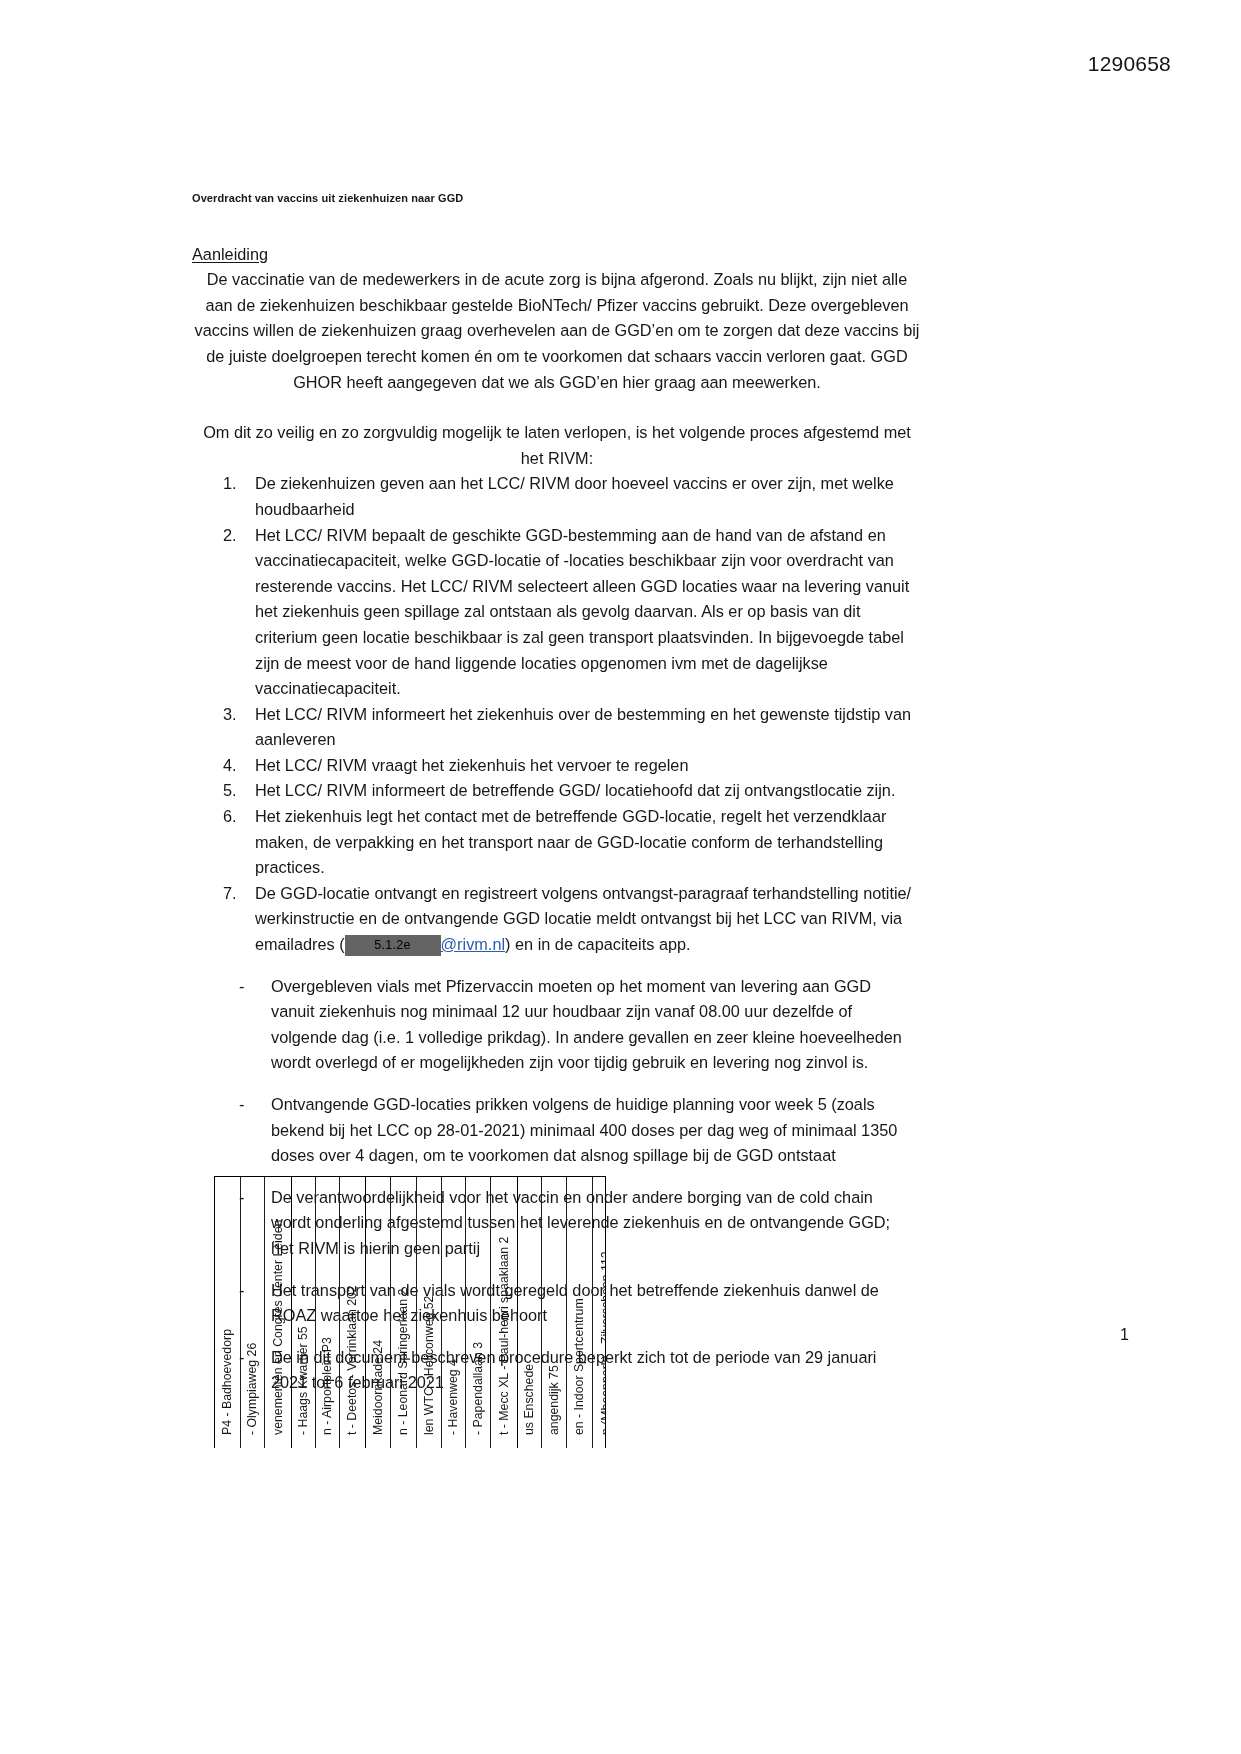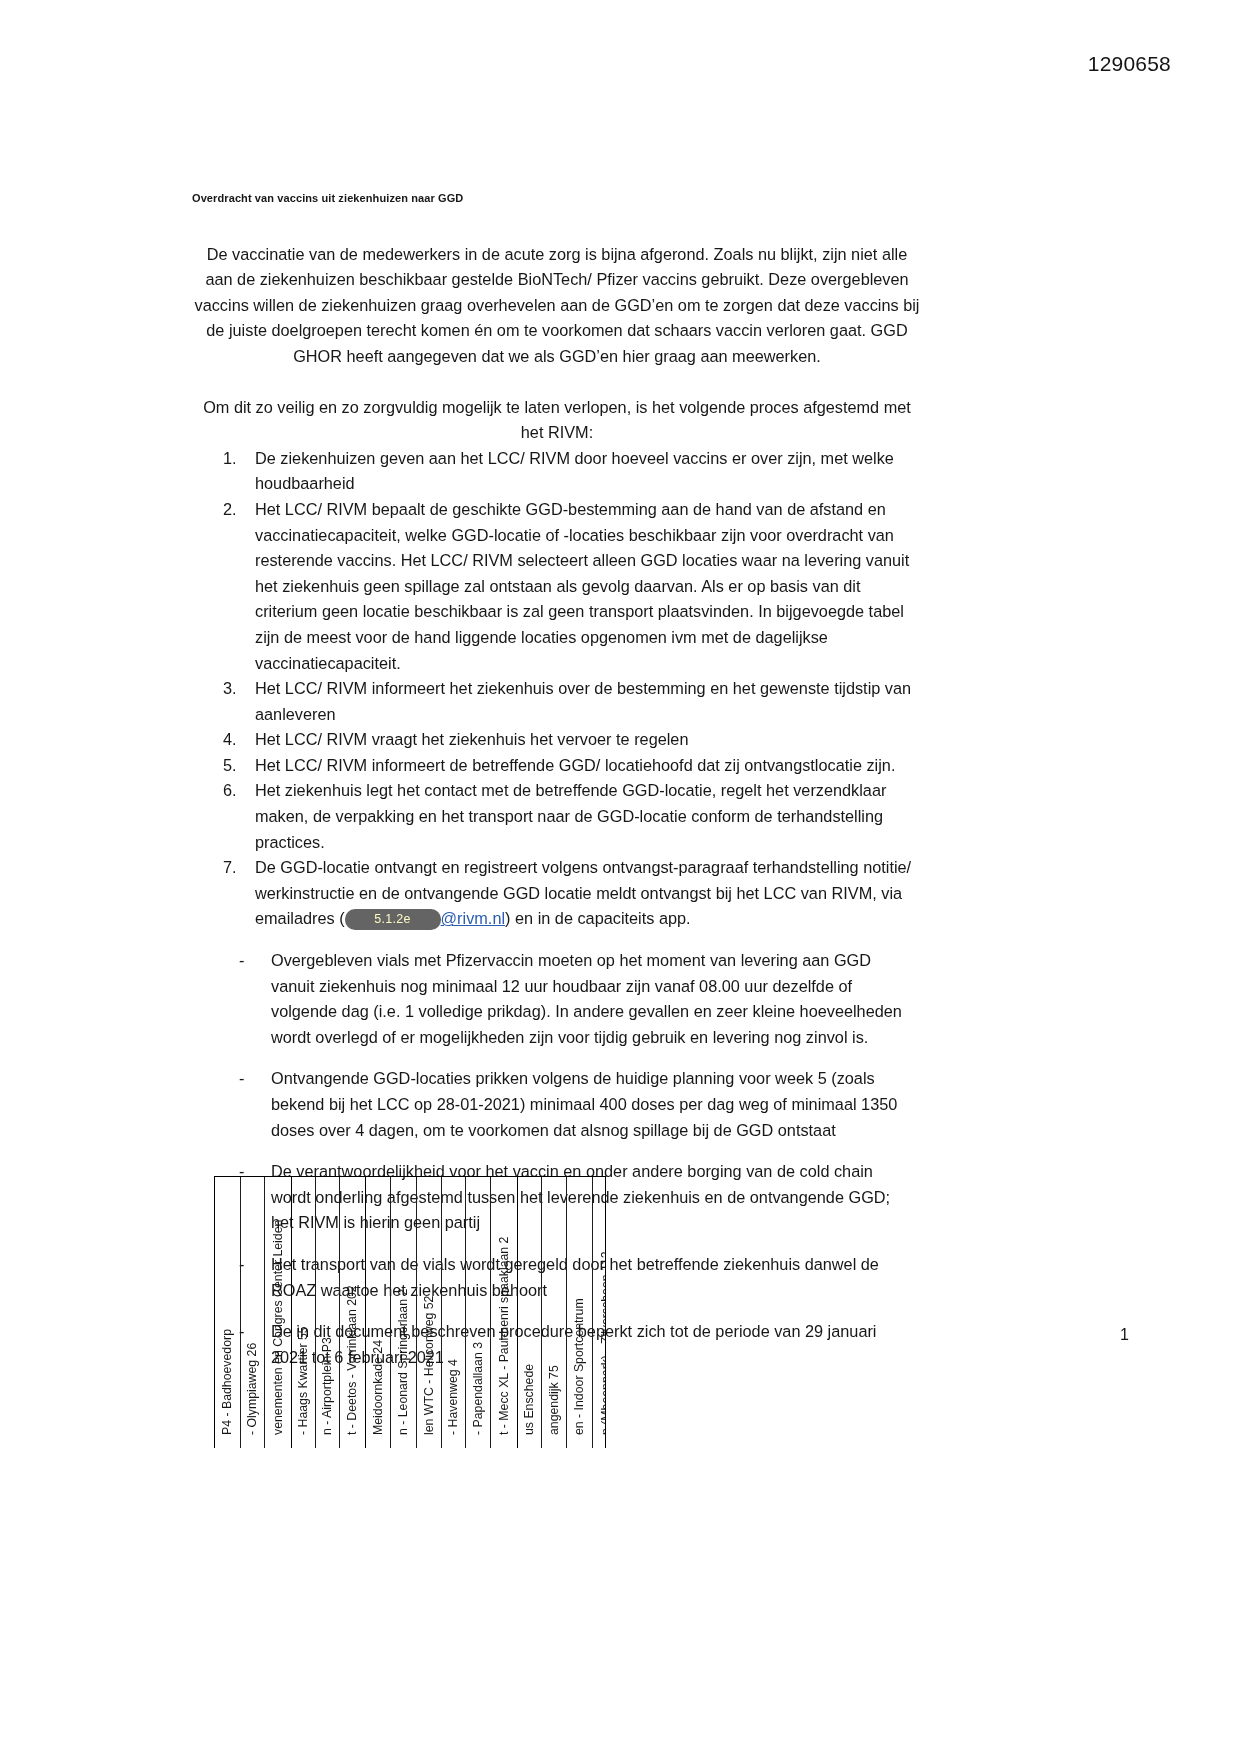--- a/index.html
+++ b/index.html
@@ -103,29 +103,28 @@
     content: "-";
     position: absolute;
     left: 31px;
     top: 0;
   }
 
   
   .redaction {
     display: inline-block;
     background: #646464;
-    color: #fef9c3;
+    color: #000000;
     font-size: 12.5px;
     line-height: 19px;
     padding: 1px 10px 1px 10px;
     min-width: 76px;
     text-align: center;
     vertical-align: 1px;
     letter-spacing: 0.3px;
-    border-radius: 10px;
   }
   .maillink {
     color: #2a5db0;
     text-decoration: underline;
   }
 
   
   .table-wrap {
     position: absolute;
     left: 214px;
@@ -185,20 +184,21 @@
 <body>
 
 <div class="page">
 
   <div class="doc-number">1290658</div>
 
   <div class="content">
 
     <p class="title">Overdracht van vaccins uit ziekenhuizen naar GGD</p>
 
+    <p class="section-head">Aanleiding</p>
 
     <p class="body">De vaccinatie van de medewerkers in de acute zorg is bijna afgerond. Zoals nu blijkt, zijn niet alle aan de ziekenhuizen beschikbaar gestelde BioNTech/ Pfizer vaccins gebruikt. Deze overgebleven vaccins willen de ziekenhuizen graag overhevelen aan de GGD’en om te zorgen dat deze vaccins bij de juiste doelgroepen terecht komen én om te voorkomen dat schaars vaccin verloren gaat. GGD GHOR heeft aangegeven dat we als GGD’en hier graag aan meewerken.</p>
 
     <p class="body spacer-before">Om dit zo veilig en zo zorgvuldig mogelijk te laten verlopen, is het volgende proces afgestemd met het RIVM:</p>
 
     <ol class="proc">
       <li>
         <span>De ziekenhuizen geven aan het LCC/ RIVM door hoeveel vaccins er over zijn, met welke houdbaarheid</span>
       </li>
       <li>

